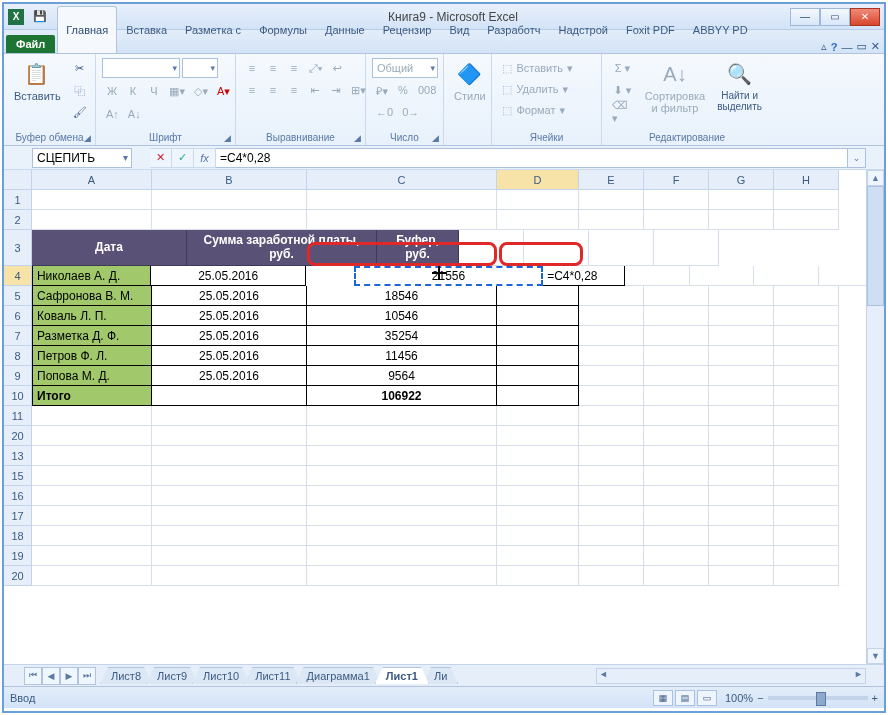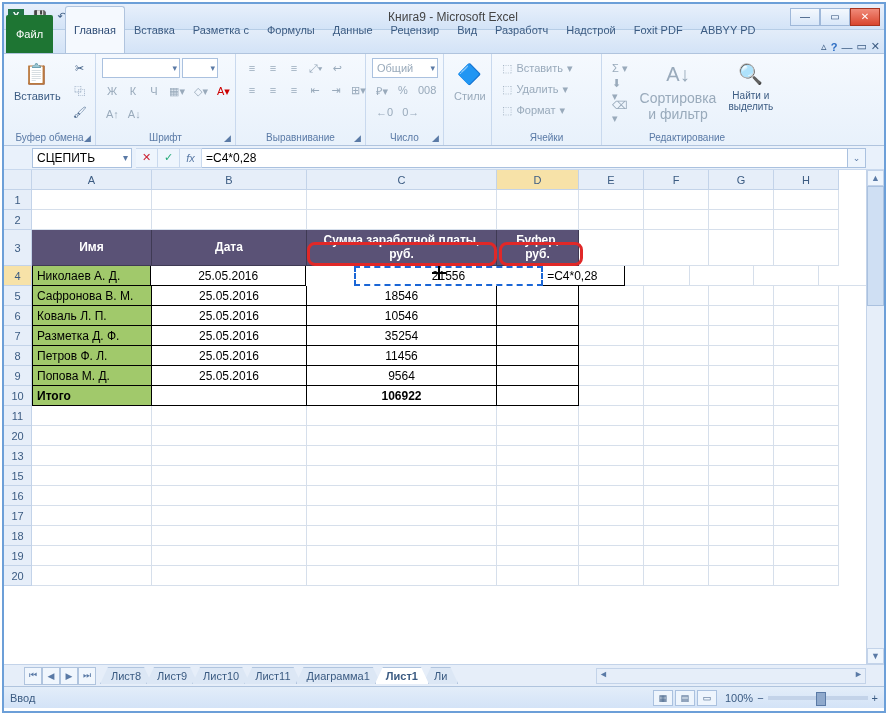--- a/index.html
+++ b/index.html
@@ -11,21 +11,21 @@
 .titlebar .qat { display: flex; align-items: center; gap: 2px; }
 .qat-btn { width: 20px; height: 20px; display: flex; align-items: center; justify-content: center; font-size: 11px; color: #3b5b82; cursor: pointer; }
 .titlebar .title { flex: 1; text-align: center; font-size: 12px; color: #444; }
 .win-controls { display: flex; gap: 0; }
 .win-btn { width: 30px; height: 18px; border: 1px solid #9fb8d9; background: linear-gradient(#f4f8fd,#d8e7f9); display:flex;align-items:center;justify-content:center;font-size:10px;color:#2b4a74;cursor:pointer;}
 .win-btn.close { background: linear-gradient(#f08b7a,#d9462e); color:#fff; border-color:#a8341f;}
 .excel-icon { width:16px; height:16px; background:#217346; color:#fff; font-size:10px; font-weight:bold; display:flex; align-items:center; justify-content:center; margin-right:4px;}
 
 
 .ribbon-tabs { height: 24px; background: linear-gradient(#e3edf9,#d3e3f7); display:flex; align-items:flex-end; padding-left:2px; border-bottom:1px solid #b0c4de; font-size:11px; }
-.file-tab { background:#1e7533; color:#fff; padding:13px 10px; border-radius:2px 2px 0 0; margin-right:12px; cursor:pointer;}
+.file-tab { background:#1e7533; color:#fff; padding:3px 10px; border-radius:2px 2px 0 0; margin-right:2px; cursor:pointer;font-weight:bold;}
 .rtab { padding:17px 8px; color:#3b5b82; cursor:pointer; border:1px solid transparent; border-bottom:none;}
 .rtab.active { background:#f5f9fe; border-color:#b0c4de; border-radius:3px 3px 0 0; color:#2b4a74;}
 .rtab-tools { margin-left:auto; display:flex; align-items:center; gap:4px; padding-right:4px; color:#3b5b82; font-size:11px;}
 .rtab-tools span{cursor:pointer;}
 
 
 .ribbon { height: 92px; background: linear-gradient(#f5f9fe,#e8f1fb); border-bottom:1px solid #b0c4de; display:flex; font-size:11px; }
 .rgroup { border-right:1px solid #c9d9ee; padding:2px 6px 0 6px; display:flex; flex-direction:column; justify-content:space-between;}
 .rgroup .body { display:flex; align-items:flex-start; gap:4px; flex:1; padding-top:2px;}
 .rgroup .label { text-align:center; font-size:10px; color:#5a7aa6; padding:2px 0; position:relative;}
@@ -33,21 +33,21 @@
 .big-btn { display:flex; flex-direction:column; align-items:center; gap:2px; padding:2px 4px; cursor:pointer; color:#3b5b82;}
 .big-btn .ico { width:28px; height:28px; display:flex; align-items:center; justify-content:center; font-size:20px;}
 .small-col { display:flex; flex-direction:column; gap:2px;}
 .small-btn { height:20px; min-width:20px; padding:0 3px; display:flex; align-items:center; justify-content:center; cursor:pointer; color:#3b5b82; font-size:11px; border:1px solid transparent;}
 .combo { height:20px; border:1px solid #aac1df; background:#fff; font-size:11px; padding:0 14px 0 4px; position:relative; display:flex; align-items:center; color:#444; cursor:pointer;}
 .combo::after{content:"▾"; position:absolute; right:2px; font-size:9px; color:#5a7aa6;}
 .dis{color:#9ab;}
 
 
 .fbar-row { height:24px; border-bottom:1px solid #c9d9ee; display:flex; align-items:center; background:#e9f1fb; font-size:12px;}
-.namebox { width:100px; height:20px; border:1px solid #aac1df; background:#fff; margin:0 4px 0 28px; display:flex; align-items:center; padding:0 4px; position:relative;}
+.namebox { width:100px; height:20px; border:1px solid #aac1df; background:#fff; margin:0 18px 0 28px; display:flex; align-items:center; padding:0 4px; position:relative;}
 .namebox::after{content:"▾"; position:absolute; right:3px; font-size:10px; color:#5a7aa6;}
 .fbar-btns{display:flex; gap:0;}
 .fbar-btn{width:22px;height:20px;border:1px solid #c9d9ee;border-left:none;background:#eef5fd;display:flex;align-items:center;justify-content:center;color:#5a7aa6;cursor:pointer;font-size:11px;}
 .fbar-input{flex:1;height:20px;border:1px solid #aac1df;border-left:none;background:#fff;padding:0 4px;display:flex;align-items:center;}
 .fbar-expand{width:18px;height:20px;border:1px solid #aac1df;border-left:none;background:#eef5fd;display:flex;align-items:center;justify-content:center;font-size:9px;color:#5a7aa6;cursor:pointer;margin-right:18px;}
 
 
 .grid-wrap{position:relative; height:494px; overflow:hidden; background:#fff;}
 .colhdr-row{display:flex; height:20px;}
 .corner{width:28px;height:20px;background:#e6eef9;border-right:1px solid #c3d3e9;border-bottom:1px solid #c3d3e9;}
@@ -242,21 +242,21 @@
 
     <div class="rgroup" style="width:170px;border-right:none;">
       <div class="body">
         <div class="small-col">
           <div class="small-btn dis">Σ ▾</div>
           <div class="small-btn dis">⬇ ▾</div>
           <div class="small-btn dis">⌫ ▾</div>
         </div>
         <div class="big-btn dis">
           <div class="ico">A↓</div>
-          <span style="white-space:pre-line;text-align:center;font-size:14px;">Сортировка
+          <span style="white-space:pre-line;text-align:center;font-size:11px;">Сортировка
 и фильтр</span>
         </div>
         <div class="big-btn">
           <div class="ico">🔍</div>
           <span style="white-space:pre-line;text-align:center;font-size:10px;">Найти и
 выделить</span>
         </div>
       </div>
       <div class="label"><span>Редактирование</span></div>
     </div>
@@ -307,21 +307,20 @@
           <div class="cell cB"></div>
           <div class="cell cC"></div>
           <div class="cell cD"></div>
           <div class="cell cE"></div>
           <div class="cell cF"></div>
           <div class="cell cG"></div>
           <div class="cell cH"></div>
         </div>
         <div class="row hr3">
           <div class="rowhdr">3</div>
-          <div class="cell cA thdr" style="white-space: pre-line;">Имя</div>
           <div class="cell cB thdr" style="white-space: pre-line;">Дата</div>
           <div class="cell cC thdr" style="white-space: pre-line; text-align: center;">Сумма заработной платы,
 руб.</div>
           <div class="cell cD thdr" style="white-space: pre-line;">Буфер,
 руб.</div>
           <div class="cell cE"></div>
           <div class="cell cF"></div>
           <div class="cell cG"></div>
           <div class="cell cH"></div>
         </div>

